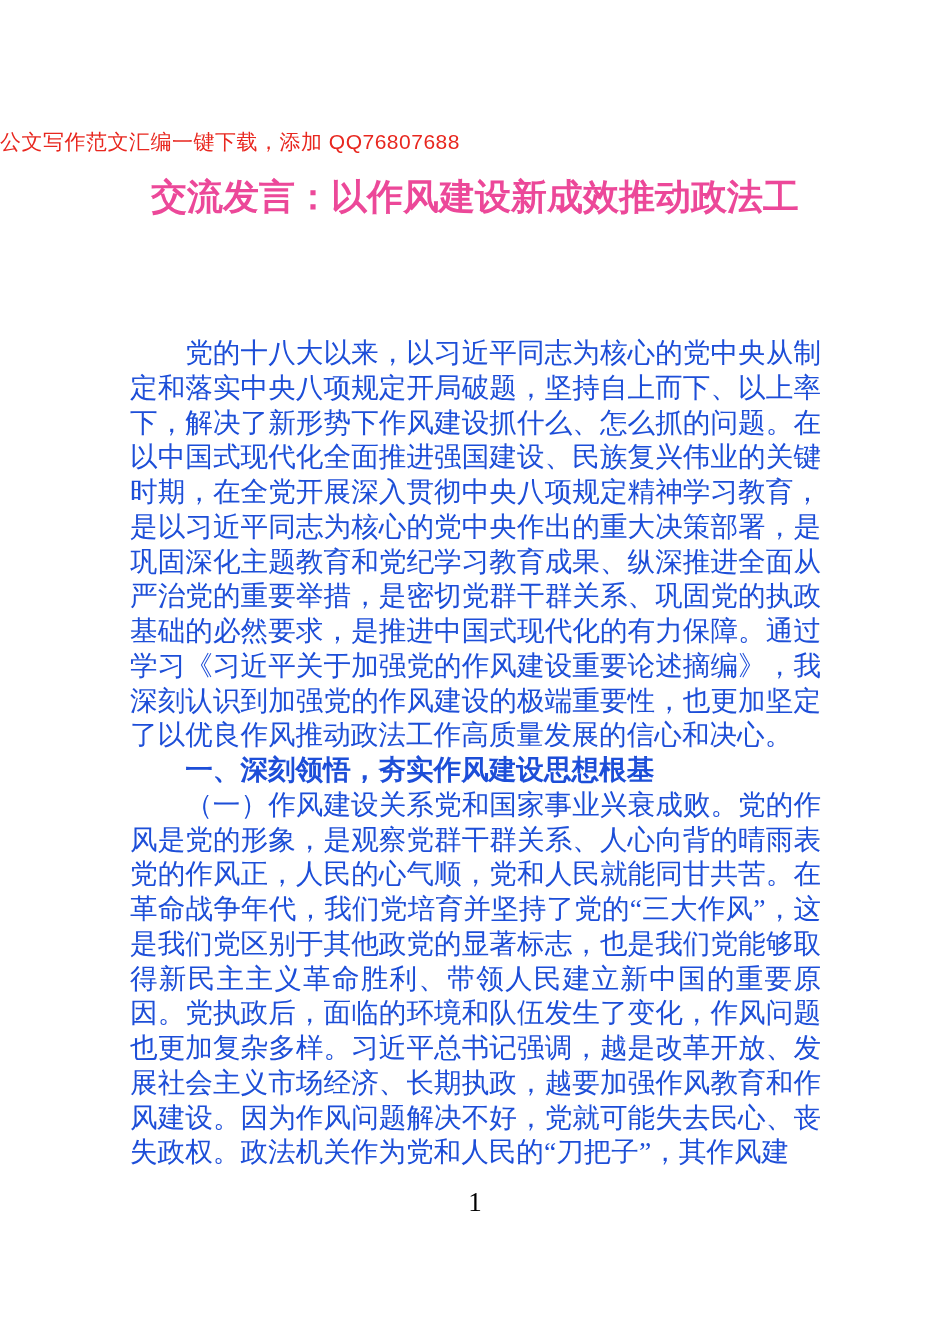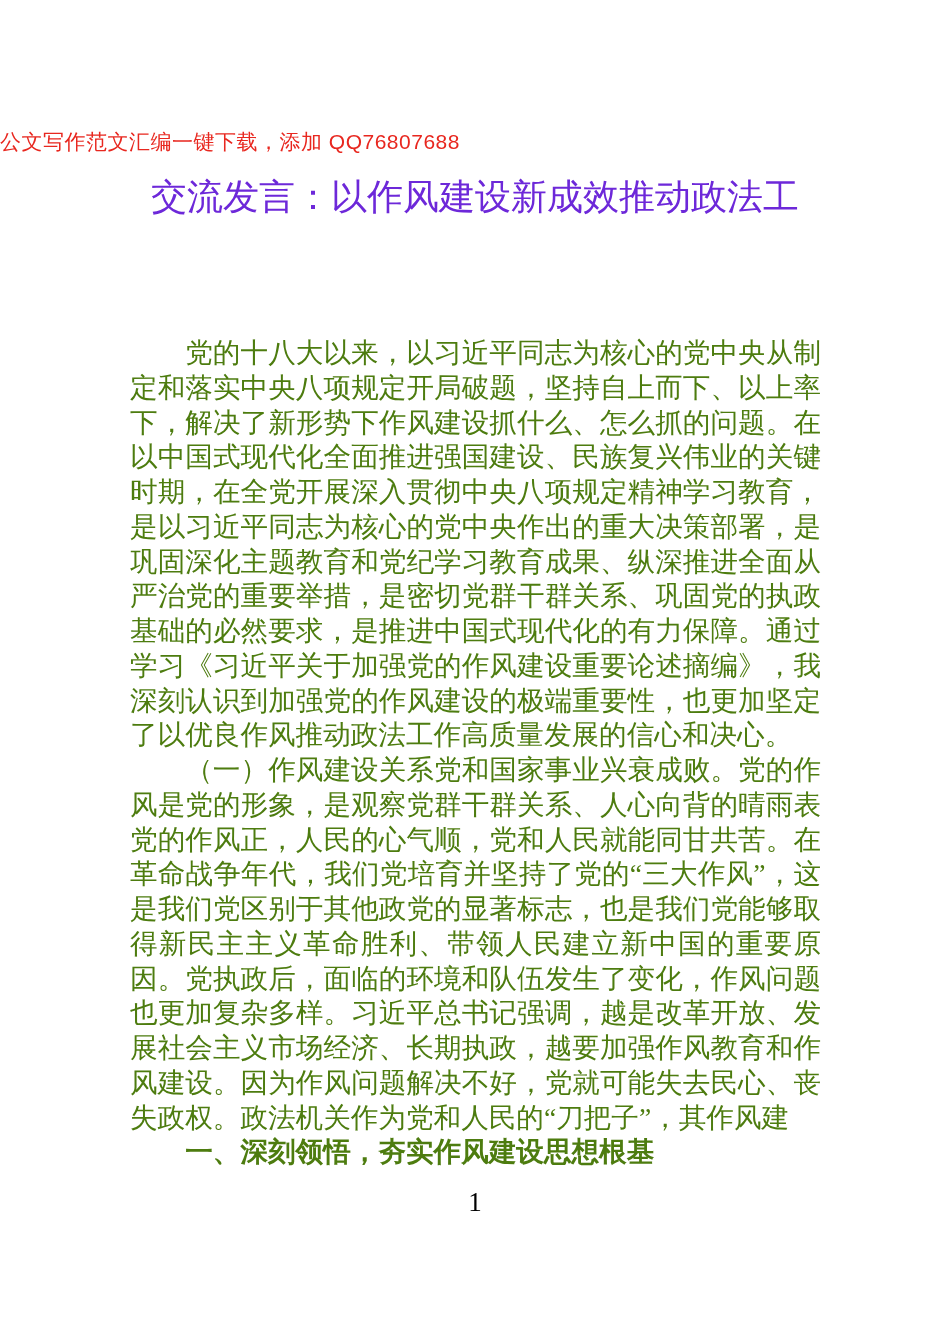--- a/index.html
+++ b/index.html
@@ -27,38 +27,38 @@
     margin-top: 45px;
   }
   .doc-title {
     position: absolute;
     top: 163px;
     left: 80px;
     width: 790px;
     text-align: center;
     font-family: "Liberation Sans", sans-serif;
     font-size: 36px;
-    font-weight: normal;
+    font-weight: bold;
     line-height: 68px;
-    color: #6d28d9;
+    color: #ec4899;
   }
   .doc-title .title-line {
     display: block;
   }
   .body-text {
     position: absolute;
     top: 336px;
     left: 130px;
     width: 691px;
     font-family: "Liberation Serif", serif;
     font-size: 27.6px;
     line-height: 34.75px;
     text-align: justify;
     line-break: strict;
-    color: #4d7c0f;
+    color: #1d4ed8;
   }
   .body-text p.para {
     margin: 0;
     padding: 0;
     text-indent: 2em;
   }
   .body-text p.heading {
     font-weight: bold;
     font-family: "Liberation Sans", sans-serif;
   }
@@ -80,19 +80,19 @@
 <div class="page">
 
   <div class="promo" style="color: rgb(232, 39, 31);">公文写作范文汇编一键下载，添加 QQ76807688</div>
 
   <div class="doc-title">
     <span class="title-line">交流发言：以作风建设新成效推动政法工</span>
   </div>
 
   <div class="body-text">
       <p class="para body">党的十八大以来，以习近平同志为核心的党中央从制定和落实中央八项规定开局破题，坚持自上而下、以上率下，解决了新形势下作风建设抓什么、怎么抓的问题。在以中国式现代化全面推进强国建设、民族复兴伟业的关键时期，在全党开展深入贯彻中央八项规定精神学习教育，是以习近平同志为核心的党中央作出的重大决策部署，是巩固深化主题教育和党纪学习教育成果、纵深推进全面从严治党的重要举措，是密切党群干群关系、巩固党的执政基础的必然要求，是推进中国式现代化的有力保障。通过学习《习近平关于加强党的作风建设重要论述摘编》，我深刻认识到加强党的作风建设的极端重要性，也更加坚定了以优良作风推动政法工作高质量发展的信心和决心。</p>
+      <p class="para heading">一、深刻领悟，夯实作风建设思想根基</p>
       <p class="para body">（一）作风建设关系党和国家事业兴衰成败。党的作风是党的形象，是观察党群干群关系、人心向背的晴雨表党的作风正，人民的心气顺，党和人民就能同甘共苦。在革命战争年代，我们党培育并坚持了党的“三大作风”，这是我们党区别于其他政党的显著标志，也是我们党能够取得新民主主义革命胜利、带领人民建立新中国的重要原因。党执政后，面临的环境和队伍发生了变化，作风问题也更加复杂多样。习近平总书记强调，越是改革开放、发展社会主义市场经济、长期执政，越要加强作风教育和作风建设。因为作风问题解决不好，党就可能失去民心、丧失政权。政法机关作为党和人民的“刀把子”，其作风建</p>
-      <p class="para heading">一、深刻领悟，夯实作风建设思想根基</p>
     </div>
 
   <div class="page-number">1</div>
 
 </div>
 
 </body></html>

